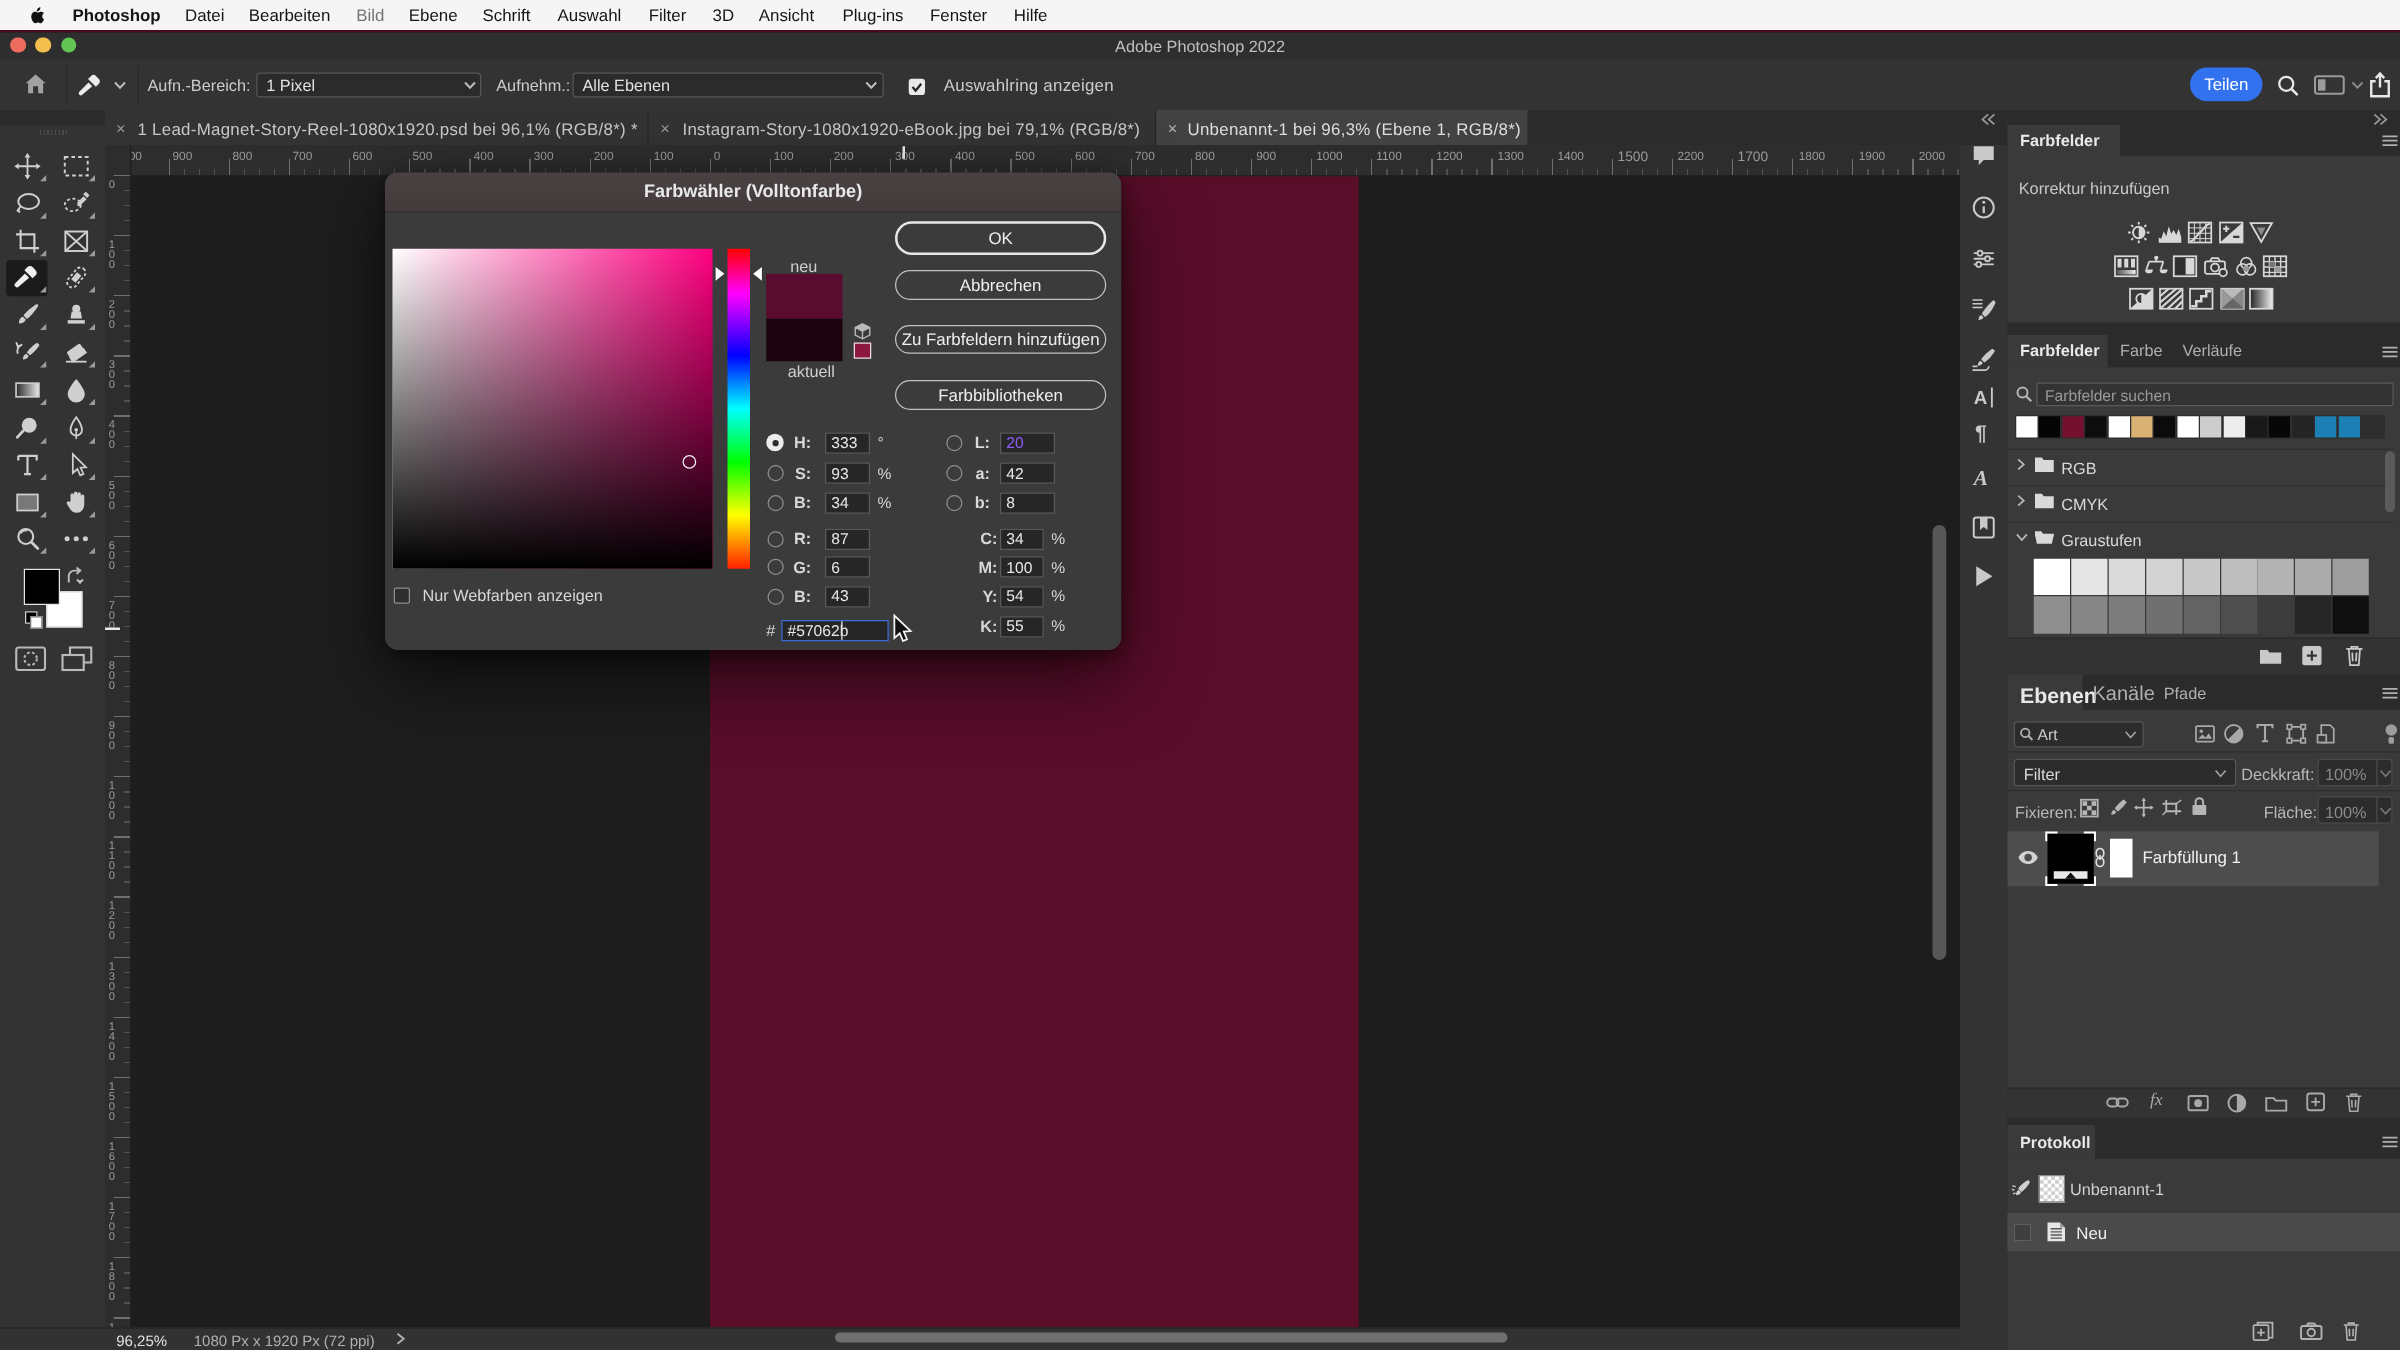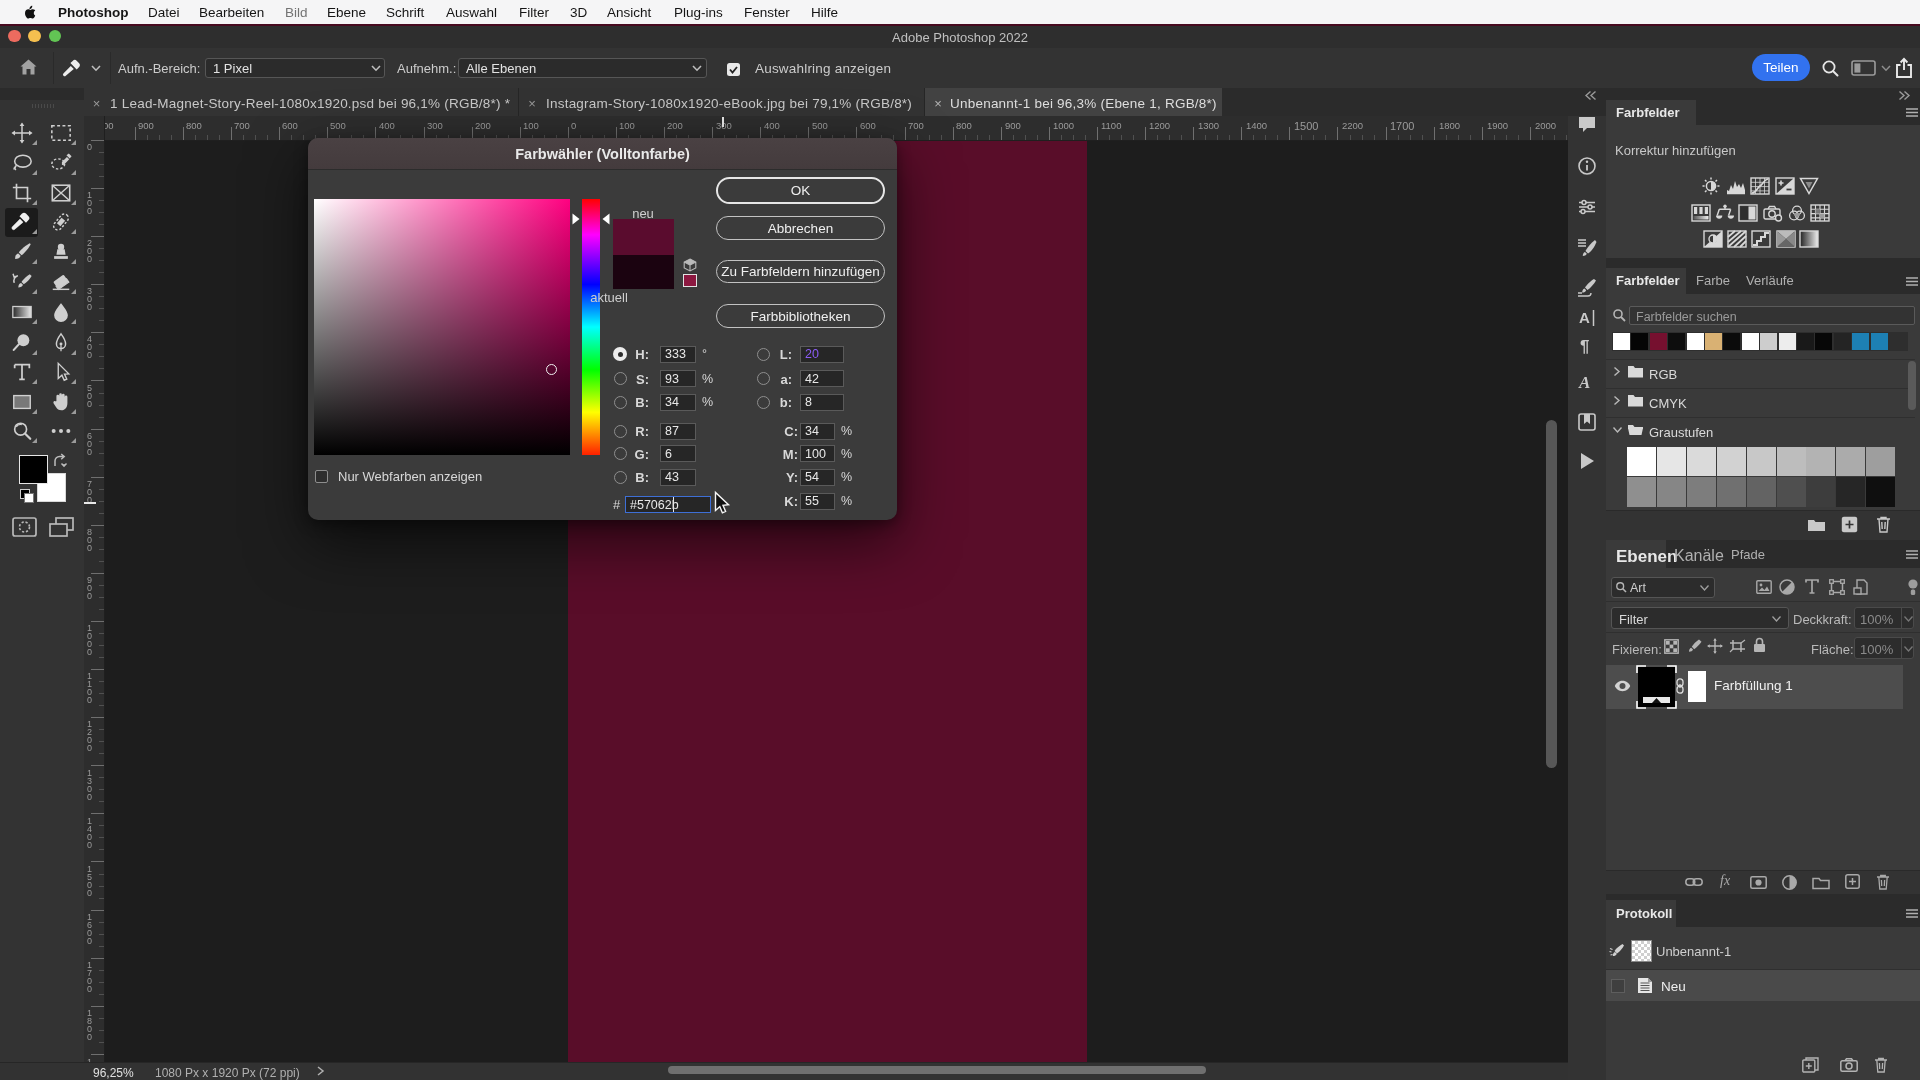--- a/index.html
+++ b/index.html
@@ -790,21 +790,21 @@
  background:linear-gradient(to bottom,#ff0000 0%,#ff00ff 14%,#0000ff 33.4%,#00ffff 50%,#00ff00 66.7%,#ffff00 83.3%,#ff2000 100%);"></div>
 <svg class="a" style="left:572px;top:213px" width="8" height="12" viewBox="0 0 8 12">
       <path d="M0.5 0.5 L7.5 6 L0.5 11.5 Z" fill="#fff"></path>
     </svg>
 <svg class="a" style="left:602px;top:213px" width="8" height="12" viewBox="0 0 8 12">
       <path d="M7.5 0.5 L0.5 6 L7.5 11.5 Z" fill="#fff"></path>
     </svg>
 <div class="t" style="left:643px;top:212.5px;transform:translate(-50%,-50%);font-size:13px;color:#cfcfcf;font-weight:normal;">neu</div>
 <div class="a" style="left:613px;top:219px;width:61px;height:36px;background:#5a0c2e;"></div>
 <div class="a" style="left:613px;top:255px;width:61px;height:34px;background:#1b0310;"></div>
-<div class="t" style="left:609px;top:297px;transform:translate(-50%,-50%);font-size:13px;color:#cfcfcf;font-weight:normal;">aktuell</div>
+<div class="t" style="left:649px;top:297px;transform:translate(-50%,-50%);font-size:13px;color:#cfcfcf;font-weight:normal;">aktuell</div>
 <svg class="a" style="left:683px;top:258px" width="14" height="14" viewBox="0 0 14 14">
       <path d="M7 1 L12.8 4 L12.8 10 L7 13 L1.2 10 L1.2 4 Z M7 1 L7 7 M7 7 L12.8 4 M7 7 L1.2 4 M7 7 L7 13" fill="none" stroke="#b9b9b9" stroke-width="1.1"></path>
       <path d="M7 1 L12.8 4 L7 7 L1.2 4 Z" fill="#b9b9b9"></path>
     </svg>
 <div class="a" style="left:683px;top:274px;width:14px;height:13px;background:#8c1840;border:1.5px solid #e2e2e2;box-sizing:border-box;"></div>
 <div class="a ctr" style="left:716px;top:177px;width:169px;height:27px;border:2px solid #e6e6e6;border-radius:13.5px;box-sizing:border-box;color:#efefef;font-size:13.5px;">OK</div>
 <div class="a ctr" style="left:716px;top:216px;width:169px;height:24px;border:1.3px solid #c2c2c2;border-radius:12.0px;box-sizing:border-box;color:#efefef;font-size:13.5px;">Abbrechen</div>
 <div class="a ctr" style="left:716px;top:260px;width:169px;height:23px;border:1.3px solid #c2c2c2;border-radius:11.5px;box-sizing:border-box;color:#efefef;font-size:13.5px;">Zu Farbfeldern hinzufügen</div>
 <div class="a ctr" style="left:716px;top:304px;width:169px;height:24px;border:1.3px solid #c2c2c2;border-radius:12.0px;box-sizing:border-box;color:#efefef;font-size:13.5px;">Farbbibliotheken</div>
 <div class="a" style="left:613px;top:347px;width:14px;height:14px;border-radius:50%;background:#ececec;"></div>

